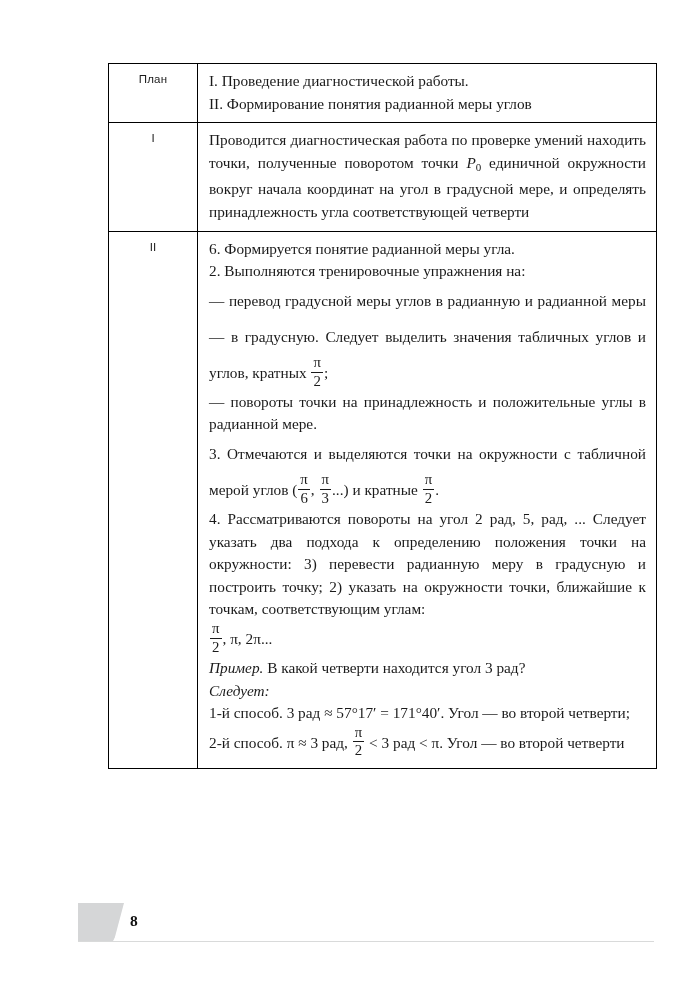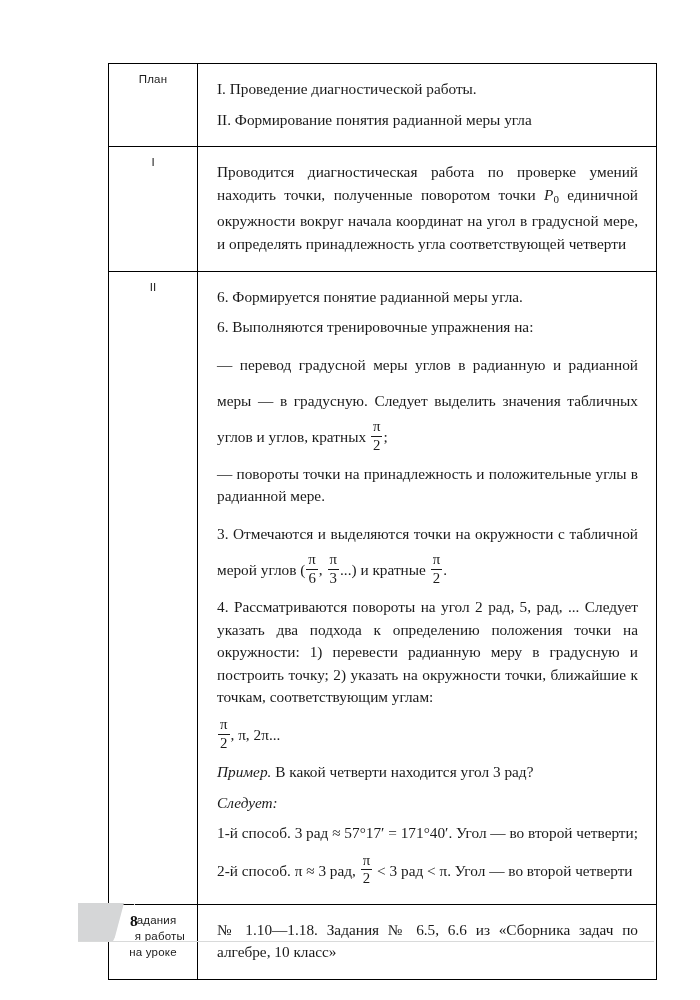--- a/index.html
+++ b/index.html
@@ -68,21 +68,21 @@
 
   .body-inner {
     padding: 6px 10px 7px 11px;
     font-size: 15.3px;
     line-height: 22.6px;
     text-align: justify;
     text-justify: inter-word;
     color: #1a1a1a;
   }
   .body-inner p {
-    margin: 8px;
+    margin: 0;
   }
   .body-inner p.nojust {
     text-align: left;
   }
   .line-tall {
     line-height: 36px;
   }
 
   
   .frac {
@@ -173,21 +173,21 @@
   <table class="lesson-table">
     <tbody>
 
       <tr>
         <td class="col-label">
           <div class="label-inner">План</div>
         </td>
         <td class="col-body">
           <div class="body-inner">
             <p class="nojust">I. Проведение диагностической работы.</p>
-            <p class="nojust">II. Формирование понятия радианной меры угла</p>
+            <p class="nojust">II. Формирование понятия радианной меры углов</p>
           </div>
         </td>
       </tr>
 
       <tr>
         <td class="col-label top-align">
           <div class="label-roman">I</div>
         </td>
         <td class="col-body">
           <div class="body-inner">
@@ -197,58 +197,44 @@
       </tr>
 
       <tr>
         <td class="col-label top-align">
           <div class="label-roman">II</div>
         </td>
         <td class="col-body">
           <div class="body-inner">
 
             <p class="nojust">6. Формируется понятие радианной меры угла.</p>
-            <p class="nojust">6. Выполняются тренировочные упражнения на:</p>
+            <p class="nojust">2. Выполняются тренировочные упражнения на:</p>
 
             <p class="line-tall"><span>— перевод градусной меры углов в радианную и радианной меры — в градусную. Следует выделить значения табличных углов и углов, кратных </span><span class="frac"><span class="num">π</span><span class="bar"></span><span class="den">2</span></span><span>;</span></p>
 
             <p>— повороты точки на принадлежность и положительные углы в радианной мере.</p>
 
             <p class="line-tall"><span>3. Отмечаются и выделяются точки на окружности с табличной мерой углов (</span><span class="frac"><span class="num">π</span><span class="bar"></span><span class="den">6</span></span><span>, </span><span class="frac"><span class="num">π</span><span class="bar"></span><span class="den">3</span></span><span>...) и кратные </span><span class="frac"><span class="num">π</span><span class="bar"></span><span class="den">2</span></span><span>.</span></p>
 
-            <p>4. Рассматриваются повороты на угол 2 рад, 5, рад, ... Следует указать два подхода к определению положения точки на окружности: 1) перевести радианную меру в градусную и построить точку; 2) указать на окружности точки, ближайшие к точкам, соответствующим углам:</p>
+            <p>4. Рассматриваются повороты на угол 2 рад, 5, рад, ... Следует указать два подхода к определению положения точки на окружности: 3) перевести радианную меру в градусную и построить точку; 2) указать на окружности точки, ближайшие к точкам, соответствующим углам:</p>
 
             <p class="line-tall"><span class="frac"><span class="num">π</span><span class="bar"></span><span class="den">2</span></span><span>, π, 2π...</span></p>
 
             <p class="nojust"><span class="it">Пример.</span><span> В какой четверти находится угол 3 рад?</span></p>
 
             <p class="nojust it">Следует:</p>
 
             <p class="nojust">1-й способ. 3 рад ≈ 57°17′ = 171°40′. Угол — во второй четверти;</p>
 
             <p class="line-tall"><span>2-й способ. π ≈ 3 рад, </span><span class="frac"><span class="num">π</span><span class="bar"></span><span class="den">2</span></span><span> &lt; 3 рад &lt; π. Угол — во второй четверти</span></p>
 
           </div>
         </td>
       </tr>
 
-      <tr>
-        <td class="col-label">
-          <div class="label-inner">
-            <div>Задания</div>
-            <div>для работы</div>
-            <div>на уроке</div>
-          </div>
-        </td>
-        <td class="col-body">
-          <div class="body-inner">
-            <p>№ 1.10—1.18. Задания № 6.5, 6.6 из «Сборника задач по алгебре, 10 класс»</p>
-          </div>
-        </td>
-      </tr>
 
     </tbody>
   </table>
 
   <div class="footer">
     <div class="footer-tab"></div>
     <div class="footer-slash"></div>
     <div class="footer-rule"></div>
     <div class="footer-pageno">8</div>
   </div>

